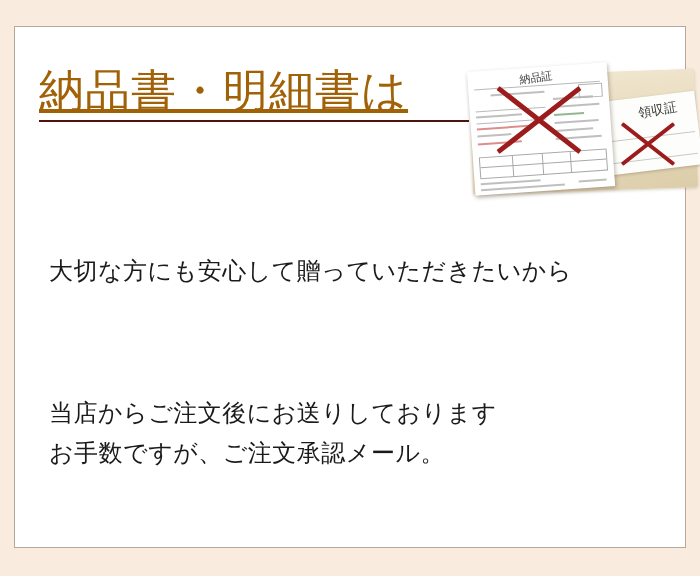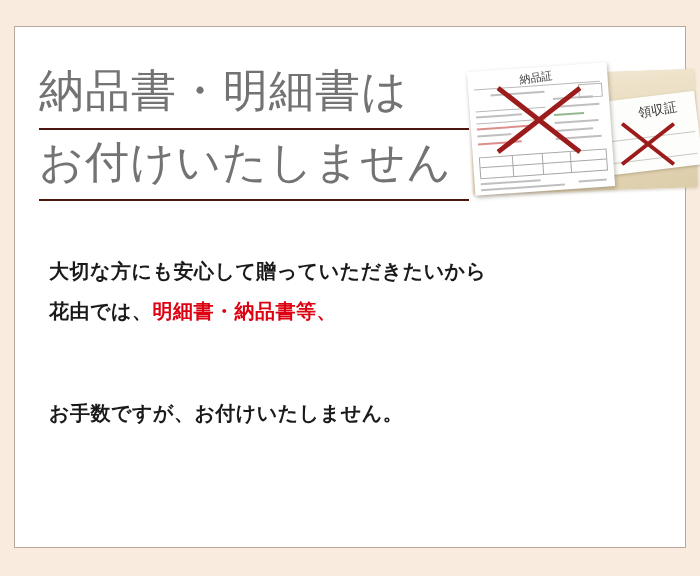--- a/index.html
+++ b/index.html
@@ -35,29 +35,30 @@
 
   
   #headline {
     position: absolute;
     left: 24px;
     top: 36px;
     width: 430px;
   }
   .headline-line {
     font-family: "Liberation Serif", "DejaVu Serif", serif;
-    color: #737373;
+    color: #a16207;
     font-size: 45px;
     line-height: 57px;
     letter-spacing: 1px;
     white-space: nowrap;
     border-bottom: 2px solid #4d1410;
     display: block;
-    padding-bottom: 8px;
+    padding-bottom: 0;
     margin-bottom: 4px;
+    text-decoration: underline;
   }
   .headline-line.second {
     font-size: 44px;
   }
 
   
   #illustration {
     position: absolute;
     left: 448px;
     top: 28px;
@@ -220,41 +221,39 @@
     width: 66px;
     height: 54px;
   }
   #x-receipt span { height: 4px; }
 
   
   .para {
     position: absolute;
     left: 34px;
     color: #1a1a1a;
-    font-size: 20px;
+    font-size: 24px;
     line-height: 40px;
     letter-spacing: 0.5px;
     white-space: nowrap;
-    font-weight: bold;
   }
   #para-one  { top: 224px; }
   #para-two  { top: 366px; }
   .para .red { color: #dd0011; }
   .para-line { display: block; }
 </style>
 </head>
 <body>
 
 <div id="banner">
 
   <div id="panel">
 
     <div id="headline">
       <span class="headline-line first">納品書・明細書は</span>
-      <span class="headline-line second">お付けいたしません</span>
     </div>
 
     <div id="illustration">
 
       <div class="envelope">
         <div class="envelope-flap"></div>
       </div>
 
       <div class="receipt">
         <div class="rule r1"></div>
@@ -302,21 +301,21 @@
           <span class="b"></span>
       </div>
       <div class="xmark" id="x-receipt">
         <span class="a"></span>
           <span class="b"></span>
       </div>
     </div>
 
     <div class="para" id="para-one">
       <span class="para-line">大切な方にも安心して贈っていただきたいから</span>
-      <span class="para-line"><span>花由では、</span><span class="red">明細書・納品書等、</span></span>
     </div>
 
     <div class="para" id="para-two">
-      <span class="para-line">お手数ですが、お付けいたしません。</span>
+      <span class="para-line">当店からご注文後にお送りしております</span>
+      <span class="para-line">お手数ですが、ご注文承認メール。</span>
     </div>
 
   </div>
 </div>
 
 </body></html>

